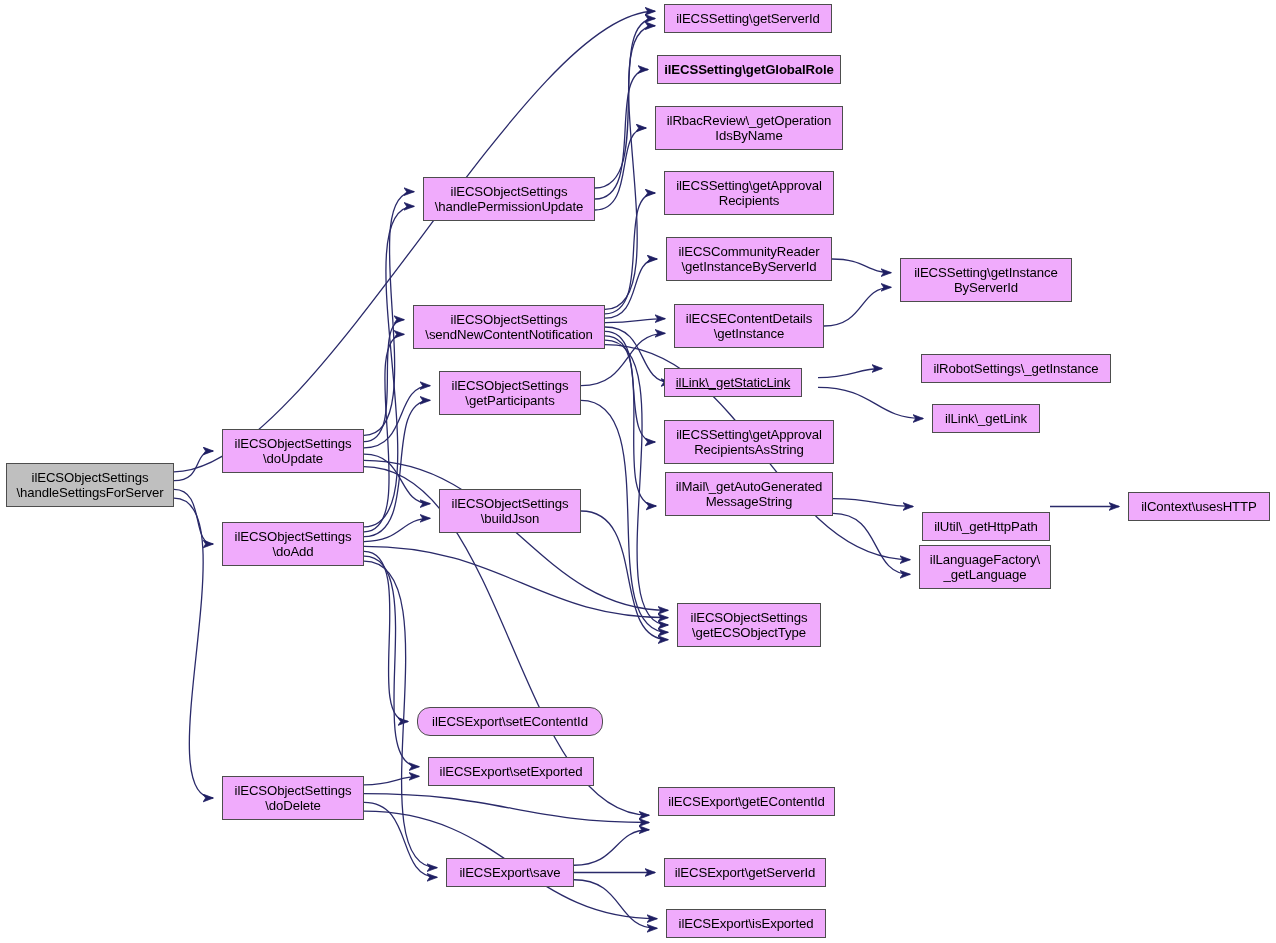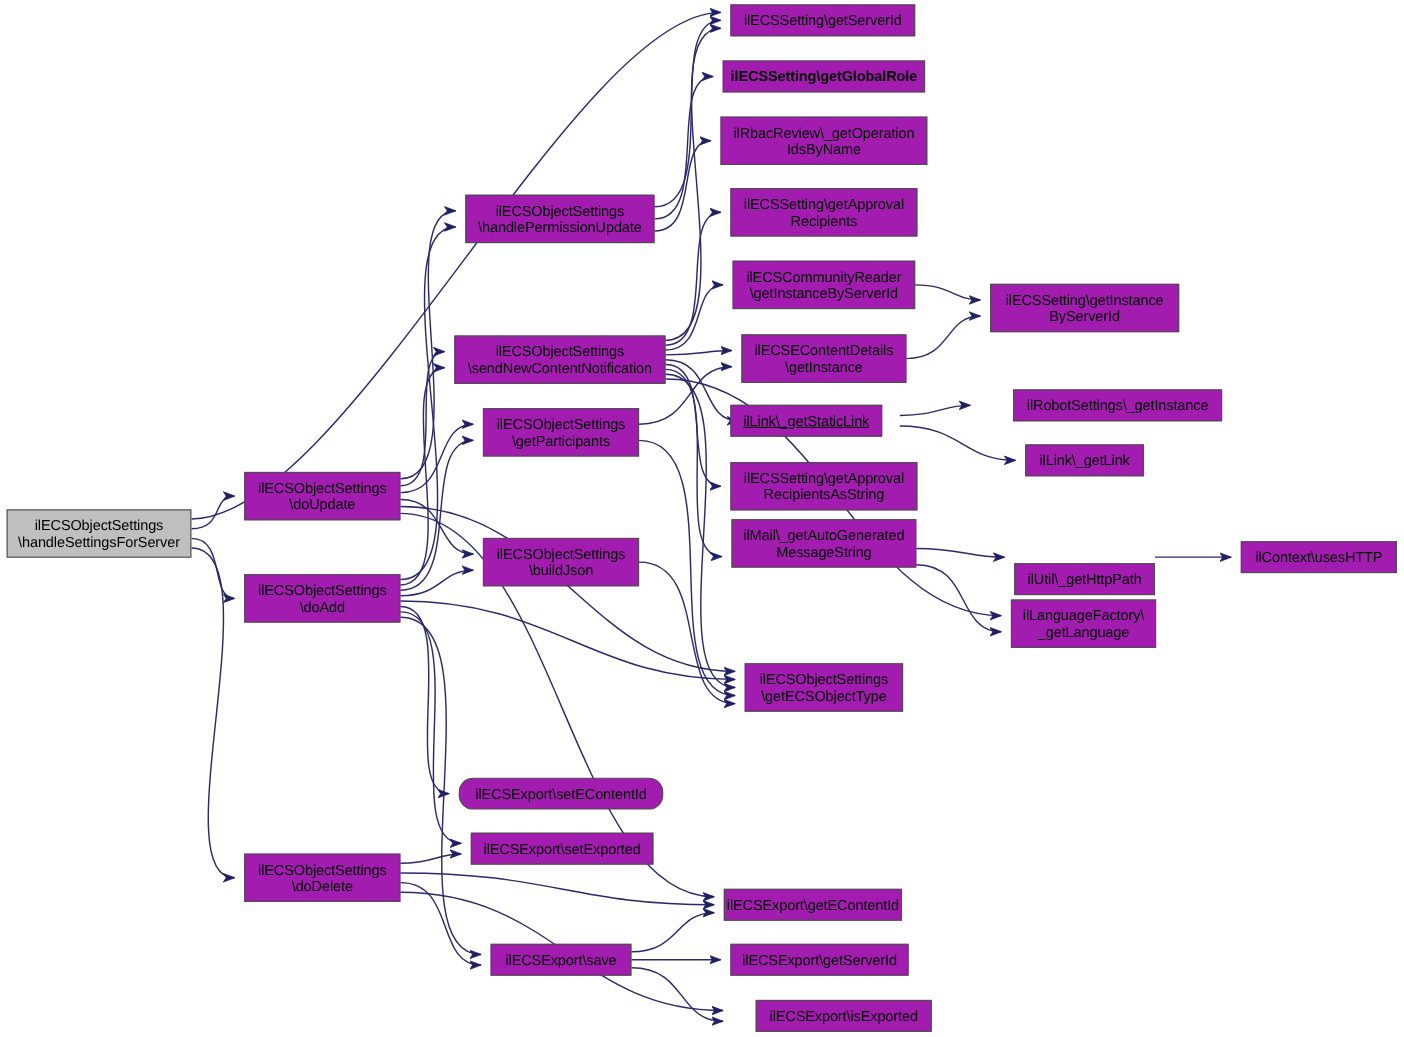--- a/index.html
+++ b/index.html
@@ -30,21 +30,21 @@
   }
   .edge-head {
     fill: #1f1f63;
     stroke: #1f1f63;
     stroke-width: 0.7;
   }
   .node {
     position: absolute;
     box-sizing: border-box;
     border: 1.3px solid #4d4d4d;
-    background: #a21caf;
+    background: #f0abfc;
     color: #000000;
     display: flex;
     align-items: center;
     justify-content: center;
     text-align: center;
     font-size: 13.2px;
     line-height: 15.4px;
     letter-spacing: -0.1px;
     white-space: pre-line;
     padding: 0 3px;
@@ -151,18 +151,18 @@
       <div class="node" style="left: 900px; top: 258px; width: 172px; height: 44px;">ilECSSetting\getInstance
 ByServerId</div>
       <div class="node" style="left: 891px; top: 354px; width: 190px; height: 29px; margin-left: 30px;">ilRobotSettings\_getInstance</div>
       <div class="node" style="left: 932px; top: 404px; width: 108px; height: 29px;">ilLink\_getLink</div>
       <div class="node" style="left: 922px; top: 492px; width: 128px; height: 29px; margin-top: 20px;">ilUtil\_getHttpPath</div>
       <div class="node" style="left: 919px; top: 545px; width: 132px; height: 44px;">ilLanguageFactory\
 _getLanguage</div>
       <div class="node" style="left: 1128px; top: 492px; width: 142px; height: 29px;">ilContext\usesHTTP</div>
       <div class="node" style="left: 417px; top: 707px; width: 186px; height: 29px; border-radius: 13px;">ilECSExport\setEContentId</div>
       <div class="node" style="left: 428px; top: 757px; width: 166px; height: 29px;">ilECSExport\setExported</div>
-      <div class="node" style="left: 658px; top: 808px; width: 162px; height: 29px;">ilECSExport\getEContentId</div>
+      <div class="node" style="left: 658px; top: 787px; width: 177px; height: 29px;">ilECSExport\getEContentId</div>
       <div class="node" style="left: 446px; top: 858px; width: 128px; height: 29px;">ilECSExport\save</div>
       <div class="node" style="left: 664px; top: 858px; width: 162px; height: 29px;">ilECSExport\getServerId</div>
-      <div class="node" style="left: 666px; top: 909px; width: 160px; height: 29px; margin-left: 21px;">ilECSExport\isExported</div>
+      <div class="node" style="left: 666px; top: 909px; width: 160px; height: 29px;">ilECSExport\isExported</div>
     </div>
 </div>
 
 </body></html>

